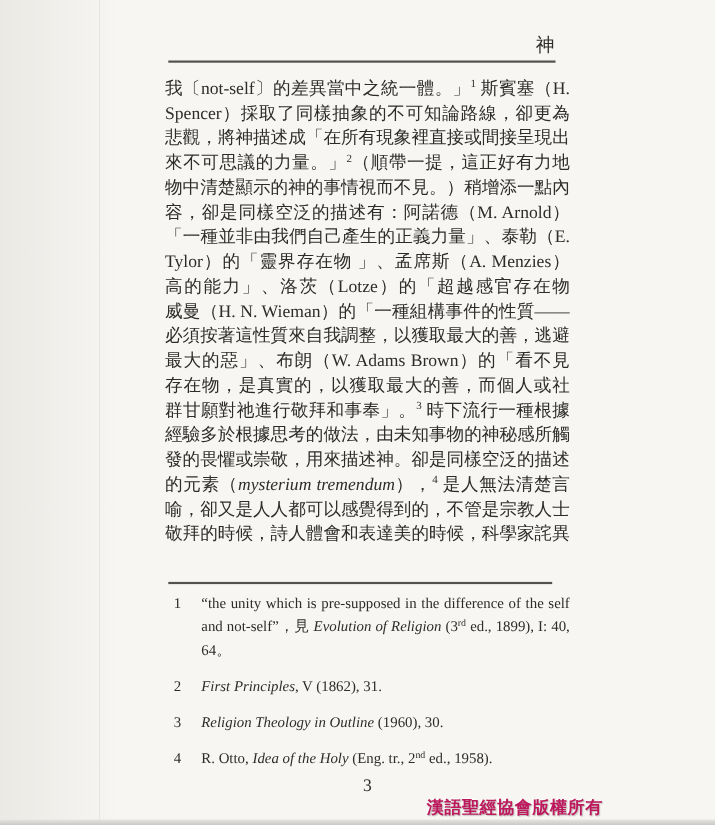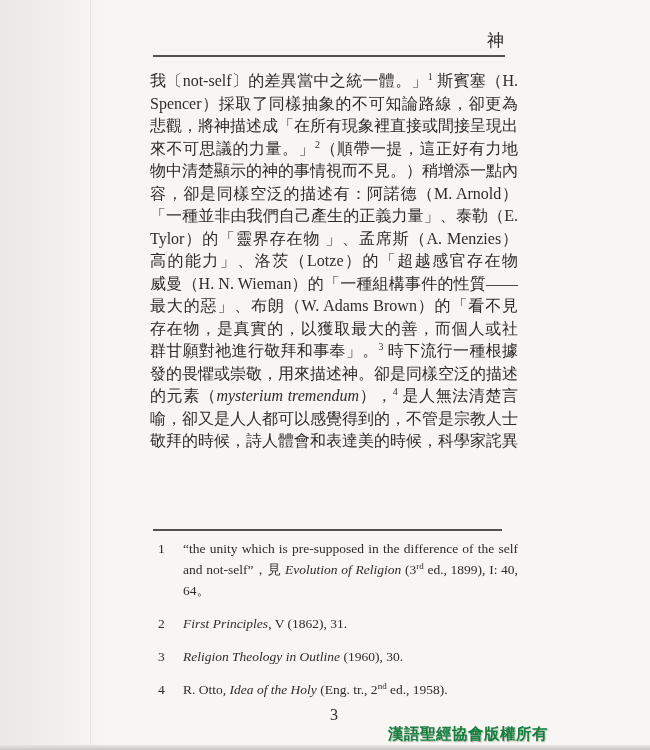--- a/index.html
+++ b/index.html
@@ -66,21 +66,21 @@
   .fn-text sup { font-size: 9px; line-height: 0; vertical-align: 5px; }
 
   .page-number {
     position: absolute; left: 150px; top: 706px; width: 368px;
     text-align: center; font-size: 16px;
   }
   .watermark {
     position: absolute; left: 388px; top: 724px;
     font-size: 15.5px; font-weight: bold; letter-spacing: 0.5px;
     font-family: "Liberation Sans", "DejaVu Sans", sans-serif;
-    color: #15803d;
+    color: #be185d;
     text-shadow: 1px 1px 1px #c2c1bd, -1px -1px 1px #ffffff, 0 0 1px #cfcec9;
   }
 </style>
 </head>
 <body>
 
 <div class="page">
   <div class="left-shade"></div>
   <div class="crease"></div>
 
@@ -91,23 +91,25 @@
       <div class="body-line">我〔not-self〕的差異當中之統一體。」<sup>1</sup> 斯賓塞（H.</div>
       <div class="body-line">Spencer）採取了同樣抽象的不可知論路線，卻更為</div>
       <div class="body-line">悲觀，將神描述成「在所有現象裡直接或間接呈現出</div>
       <div class="body-line">來不可思議的力量。」<sup>2</sup>（順帶一提，這正好有力地</div>
       <div class="body-line">物中清楚顯示的神的事情視而不見。）稍增添一點內</div>
       <div class="body-line">容，卻是同樣空泛的描述有：阿諾德（M. Arnold）的</div>
       <div class="body-line">「一種並非由我們自己產生的正義力量」、泰勒（E. B.</div>
       <div class="body-line">Tylor）的「靈界存在物 」、孟席斯（A. Menzies）的「更</div>
       <div class="body-line">高的能力」、洛茨（Lotze）的「超越感官存在物 」、</div>
       <div class="body-line">威曼（H. N. Wieman）的「一種組構事件的性質——人</div>
+      <div class="body-line">必須按著這性質來自我調整，以獲取最大的善，逃避</div>
       <div class="body-line">最大的惡」、布朗（W. Adams Brown）的「看不見的</div>
       <div class="body-line">存在物，是真實的，以獲取最大的善，而個人或社</div>
       <div class="body-line">群甘願對祂進行敬拜和事奉」。<sup>3</sup> 時下流行一種根據</div>
+      <div class="body-line">經驗多於根據思考的做法，由未知事物的神秘感所觸</div>
       <div class="body-line">發的畏懼或崇敬，用來描述神。卻是同樣空泛的描述有</div>
       <div class="body-line">的元素（<em>mysterium tremendum</em>），<sup>4</sup> 是人無法清楚言</div>
       <div class="body-line">喻，卻又是人人都可以感覺得到的，不管是宗教人士</div>
       <div class="body-line">敬拜的時候，詩人體會和表達美的時候，科學家詫異</div>
     </div>
 
   <div class="fn-rule"></div>
   <div class="footnote-list" id="footnote-list">
       <div class="footnote">
         <div class="fn-num">1</div>

